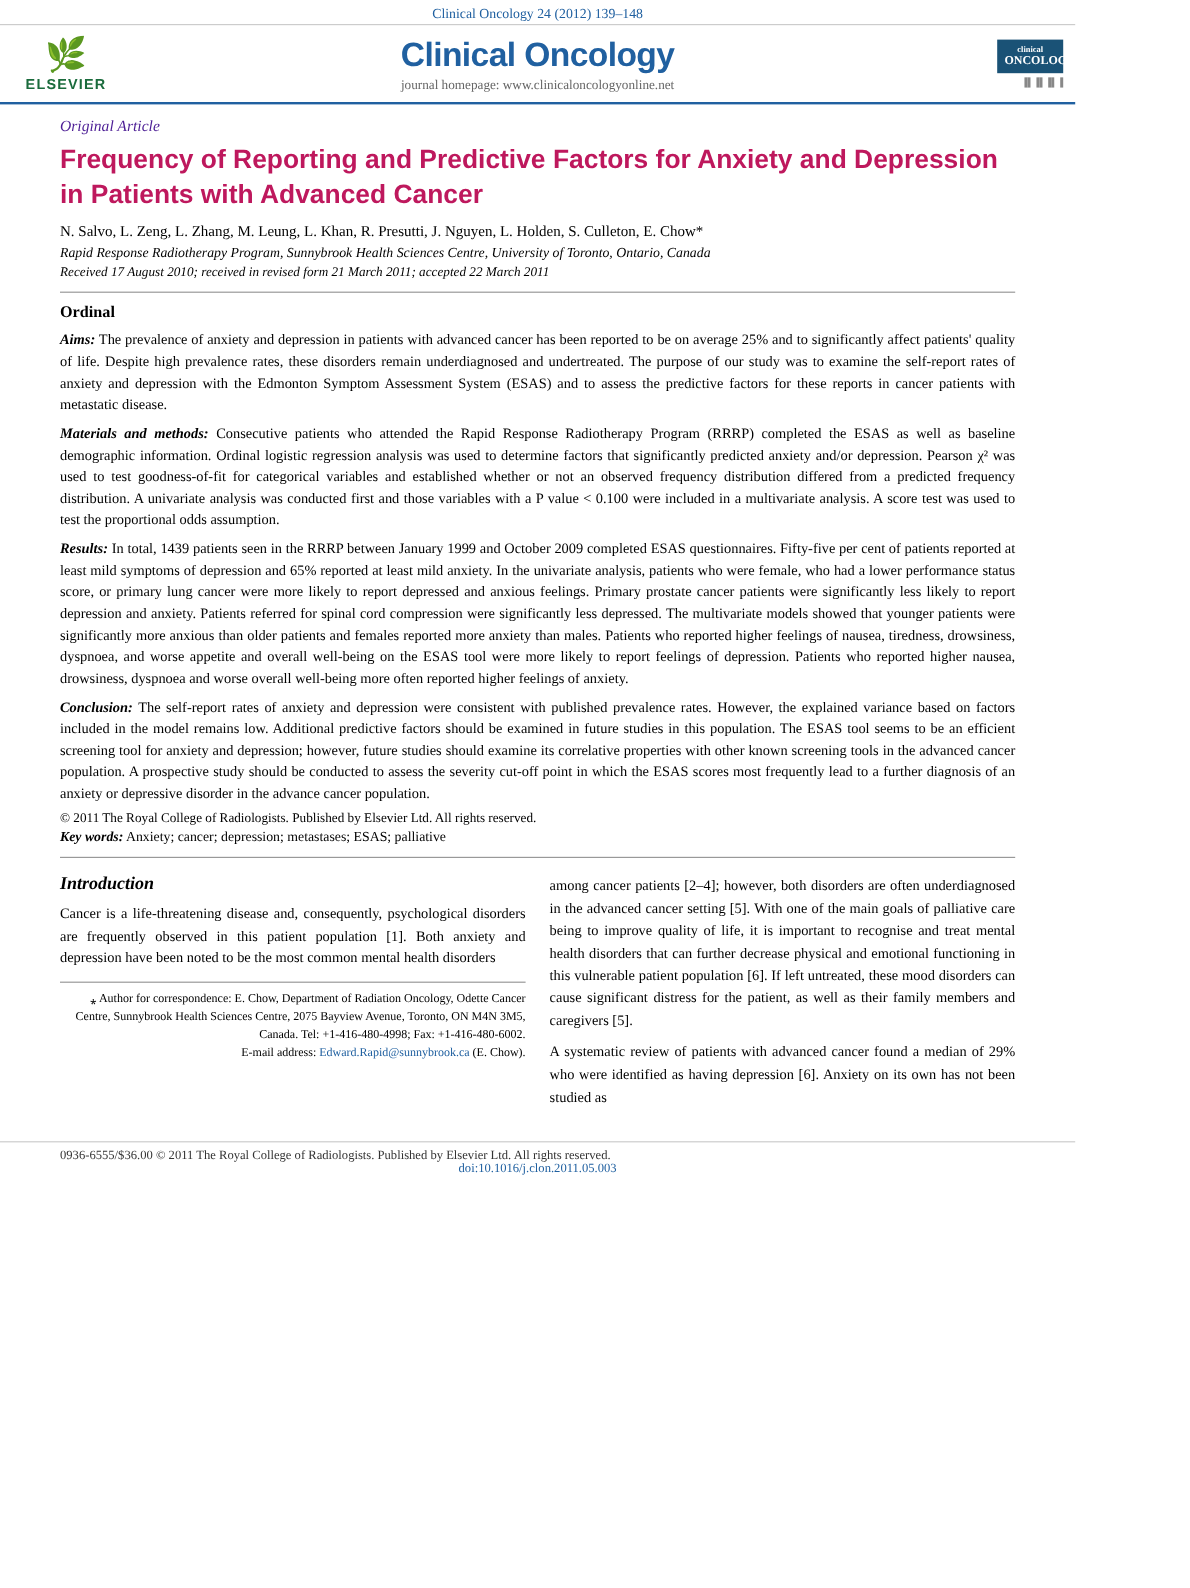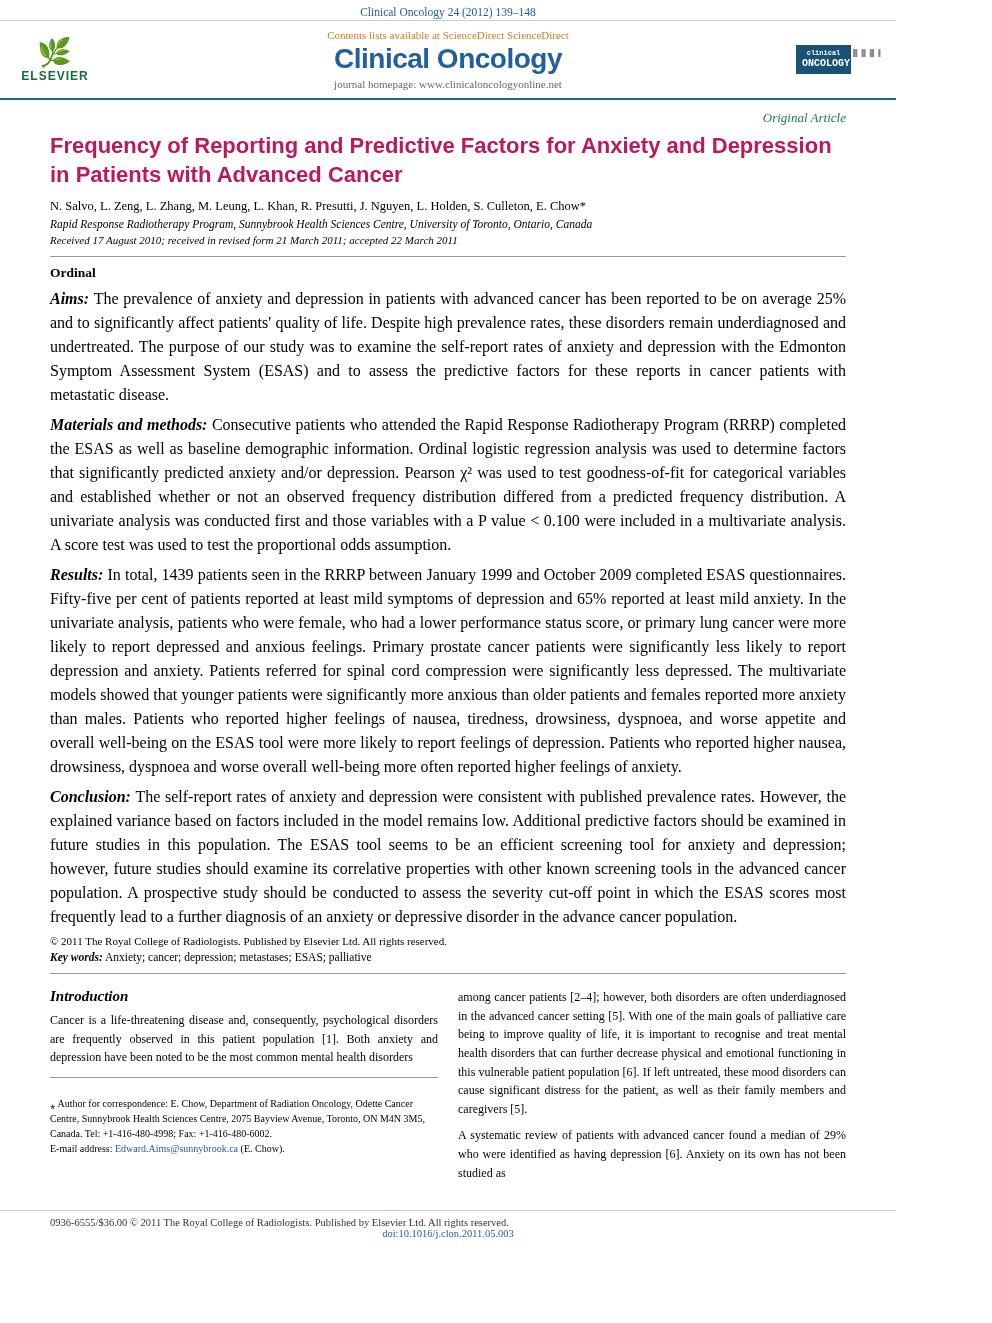--- a/index.html
+++ b/index.html
@@ -60,23 +60,22 @@
     }
     .journal-homepage {
       font-size: 11px;
       color: #666;
       margin-top: 3px;
     }
     .journal-header-right {
       width: 90px;
       flex-shrink: 0;
       display: flex;
-      flex-direction: row;
-      align-items: flex-start;
-      font-family: Liberation Mono, monospace;
+      flex-direction: column;
+      align-items: flex-end;
     }
     .journal-logo-box {
       background: #1a5276;
       color: #fff;
       font-size: 8px;
       font-weight: bold;
       padding: 4px 6px;
       text-align: center;
       line-height: 1.2;
       width: 55px;
@@ -96,22 +95,21 @@
 
     
     .article-content {
       padding: 10px 50px 20px 50px;
     }
 
     .article-type {
       font-size: 13px;
       font-style: italic;
       margin-bottom: 6px;
-      color: #15803d;
-      text-align: right;
+      color: #4c1d95;
     }
 
     .article-title {
       font-size: 22px;
       font-weight: bold;
       font-family: Arial, sans-serif;
       color: #be185d;
       line-height: 1.3;
       margin-bottom: 10px;
     }
@@ -145,21 +143,21 @@
     
     .abstract-section {
       margin-bottom: 10px;
     }
     .abstract-title {
       font-size: 13.5px;
       font-weight: bold;
       margin-bottom: 6px;
     }
     .abstract-paragraph {
-      font-size: 16px;
+      font-size: 12px;
       line-height: 1.5;
       margin-bottom: 6px;
       text-align: justify;
     }
     .abstract-paragraph .label {
       font-style: italic;
       font-weight: bold;
     }
 
     .copyright-line {
@@ -203,21 +201,22 @@
       font-size: 12px;
       line-height: 1.55;
       text-align: justify;
       margin-bottom: 8px;
     }
 
     
     .footnote-section {
       border-top: 1px solid #999;
       margin-top: 10px;
-      padding-top: 18px;
+      padding-top: 6px;
+      text-align: right;
     }
     .footnote-text {
       font-size: 10px;
       line-height: 1.5;
       color: #000;
     }
 
     
     .bottom-bar {
       border-top: 1px solid #ccc;
@@ -259,23 +258,20 @@
   </div>
 
   <div class="journal-header">
     <div class="journal-header-left">
       <div class="elsevier-svg">
         <div class="elsevier-tree">🌿</div>
         <div class="elsevier-text">ELSEVIER</div>
       </div>
     </div>
     <div class="journal-header-center">
-      <div class="sciencedirect-link">
-        <span>Contents lists available at ScienceDirect</span> <span style="color:#e07820">ScienceDirect</span>
-      </div>
       <div class="journal-title-main">Clinical Oncology</div>
       <div class="journal-homepage">journal homepage: www.clinicaloncologyonline.net</div>
     </div>
     <div class="journal-header-right">
       <div class="journal-logo-box">
         <div class="clinical">clinical</div>
         <div class="oncology">ONCOLOGY</div>
       </div>
       <div class="barcode-area">
         <span>▐▌▐▌▐▌▐</span>
@@ -336,21 +332,21 @@
         <div class="body-paragraph">
           <span>Cancer is a life-threatening disease and, consequently, psychological disorders are frequently observed in this patient population [1]. Both anxiety and depression have been noted to be the most common mental health disorders</span>
         </div>
 
         <div class="footnote-section">
           <div class="footnote-text">
             <span>⁎ </span><span>Author for correspondence: E. Chow, Department of Radiation Oncology, Odette Cancer Centre, Sunnybrook Health Sciences Centre, 2075 Bayview Avenue, Toronto, ON M4N 3M5, Canada. Tel: +1-416-480-4998; Fax: +1-416-480-6002.</span>
           </div>
           <div class="footnote-text">
             <span>E-mail address:</span>
-            <span style="color:#2060a0">Edward.Aims@sunnybrook.ca</span>
+            <span style="color:#2060a0">Edward.Rapid@sunnybrook.ca</span>
             <span>(E. Chow).</span>
           </div>
         </div>
       </div>
 
       <div class="col-right">
         <div class="body-paragraph">
           <span>among cancer patients [2–4]; however, both disorders are often underdiagnosed in the advanced cancer setting [5]. With one of the main goals of palliative care being to improve quality of life, it is important to recognise and treat mental health disorders that can further decrease physical and emotional functioning in this vulnerable patient population [6]. If left untreated, these mood disorders can cause significant distress for the patient, as well as their family members and caregivers [5].</span>
         </div>
         <div class="body-paragraph">

